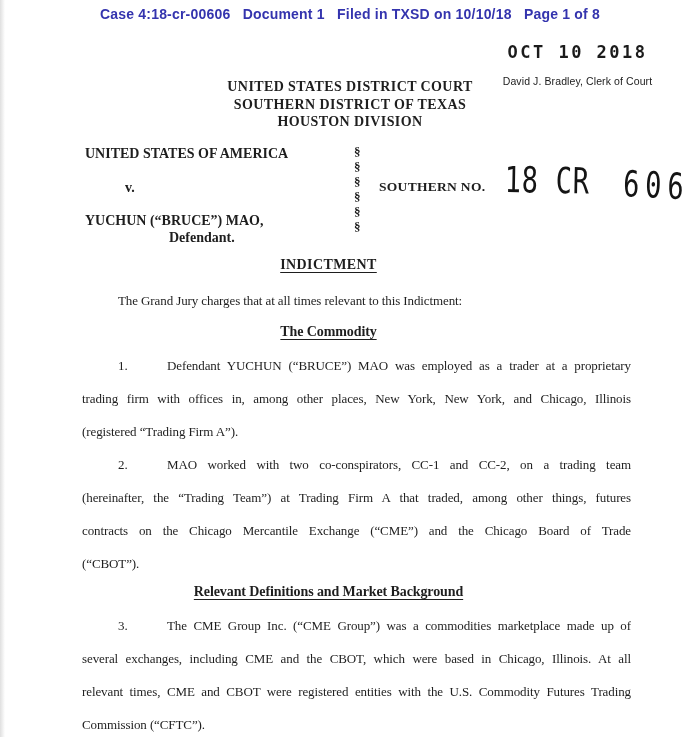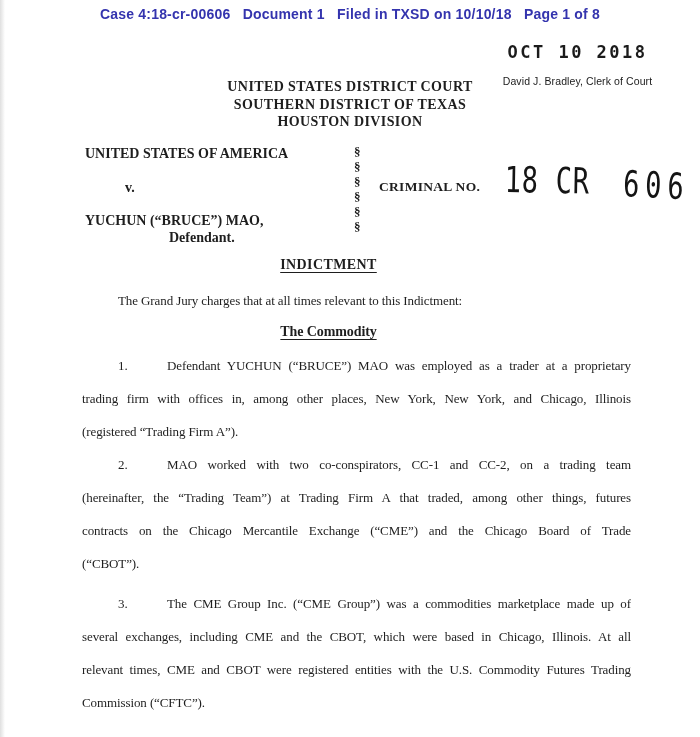--- a/index.html
+++ b/index.html
@@ -95,21 +95,21 @@
       <div class="cap-deflabel">Defendant.</div>
     </div>
     <div class="sections">
       <div>§</div>
       <div>§</div>
       <div>§</div>
       <div>§</div>
       <div>§</div>
       <div>§</div>
     </div>
-    <div class="crimno">CRIMINAL NO.</div>
+    <div class="crimno">SOUTHERN NO.</div>
     <div class="casenum">
       <span class="part1">18 CR</span>
       <span class="part2">606</span>
     </div>
   </div>
 
   <div class="docbody">
 
     <div class="heading h-indict">
       <span>INDICTMENT</span>
@@ -133,20 +133,23 @@
     <div class="para p2">
       <div class="bline first">
         <span class="pnum">2.</span>
         <span class="ptext">MAO worked with two co-conspirators, CC-1 and CC-2, on a trading team</span>
       </div>
       <div class="bline just">(hereinafter, the “Trading Team”) at Trading Firm A that traded, among other things, futures</div>
       <div class="bline just">contracts on the Chicago Mercantile Exchange (“CME”) and the Chicago Board of Trade</div>
       <div class="bline">(“CBOT”).</div>
     </div>
 
+    <div class="heading h-defs">
+      <span>Relevant Definitions and Market Background</span>
+    </div>
 
     <div class="para p3">
       <div class="bline first">
         <span class="pnum">3.</span>
         <span class="ptext">The CME Group Inc. (“CME Group”) was a commodities marketplace made up of</span>
       </div>
       <div class="bline just">several exchanges, including CME and the CBOT, which were based in Chicago, Illinois.  At all</div>
       <div class="bline just">relevant times, CME and CBOT were registered entities with the U.S. Commodity Futures Trading</div>
       <div class="bline">Commission (“CFTC”).</div>
     </div>

